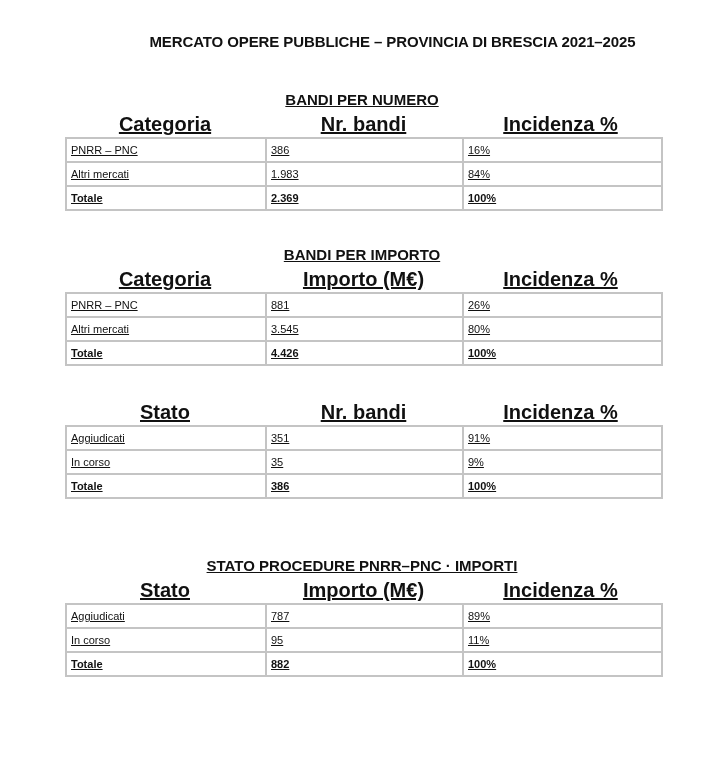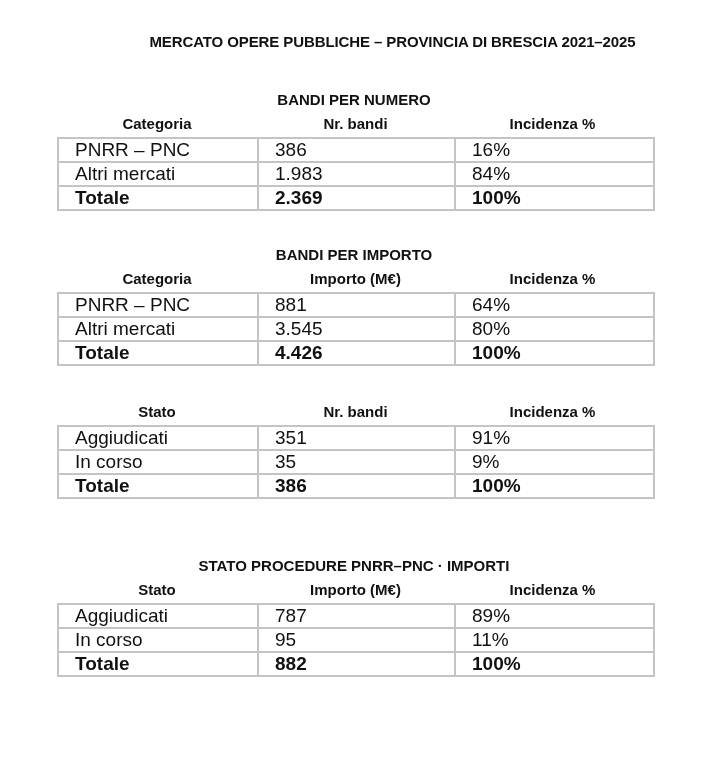--- a/index.html
+++ b/index.html
@@ -1,30 +1,30 @@
 <!DOCTYPE html>
 <html><head>
 <meta charset="utf-8">
 <style>
   html, body { margin: 0; padding: 0; background: #ffffff; }
   body { width: 713px; height: 762px; position: relative; overflow: hidden;
          font-family: "Liberation Sans", sans-serif; color: #111111; }
   .page { position: absolute; left: 0; top: 0; width: 713px; height: 762px; }
   .main-title { position: absolute; left: 0; width: 713px; top: 33px; text-align: center;
                 font-weight: bold; font-size: 15px; letter-spacing: -0.1px; margin-left: 36px; }
-  .section { position: absolute; left: 57px; width: 594px; }
+  .section { position: absolute; left: 65px; width: 594px; text-decoration: underline; }
   .section-title { text-align: center; font-weight: bold; font-size: 15px; height: 22px; line-height: 22px; }
-  .col-headers { display: flex; height: 26px; line-height: 26px; font-weight: bold; font-size: 15px; }
+  .col-headers { display: flex; height: 26px; line-height: 26px; font-weight: bold; font-size: 20px; }
   .col-headers div { text-align: center; }
   .c1 { width: 200px; }
   .c2 { width: 197px; }
   .c3 { width: 197px; }
   table { border-collapse: separate; border-spacing: 0; width: 594px; table-layout: fixed;
           border: 2px solid #c4c4c4; }
-  td { height: 22px; padding: 0 16px; font-size: 19px; border: 2px solid #c4c4c4;
+  td { height: 22px; padding: 0 4px; font-size: 11px; border: 2px solid #c4c4c4;
        border-top: none; border-left: none; line-height: 22px; white-space: nowrap; }
   td:last-child { border-right: none; }
   tr:last-child td { border-bottom: none; }
   td.num { text-align: left; }
   tr.total td { font-weight: bold; margin-left: 12px; }
   .footnote { position: absolute; left: 61px; top: 711px; font-style: italic; font-size: 10.5px; color: #222; }
 </style>
 </head>
 <body>
 
@@ -74,21 +74,21 @@
     <table>
       <colgroup>
           <col style="width:200px">
           <col style="width:197px">
           <col style="width:197px">
         </colgroup>
       <tbody>
           <tr>
         <td>PNRR – PNC</td>
         <td class="num">881</td>
-        <td class="num">64%</td>
+        <td class="num">26%</td>
       </tr>
       <tr>
         <td>Altri mercati</td>
         <td class="num">3.545</td>
         <td class="num">80%</td>
       </tr>
       <tr class="total">
         <td>Totale</td>
         <td class="num">4.426</td>
         <td class="num">100%</td>

